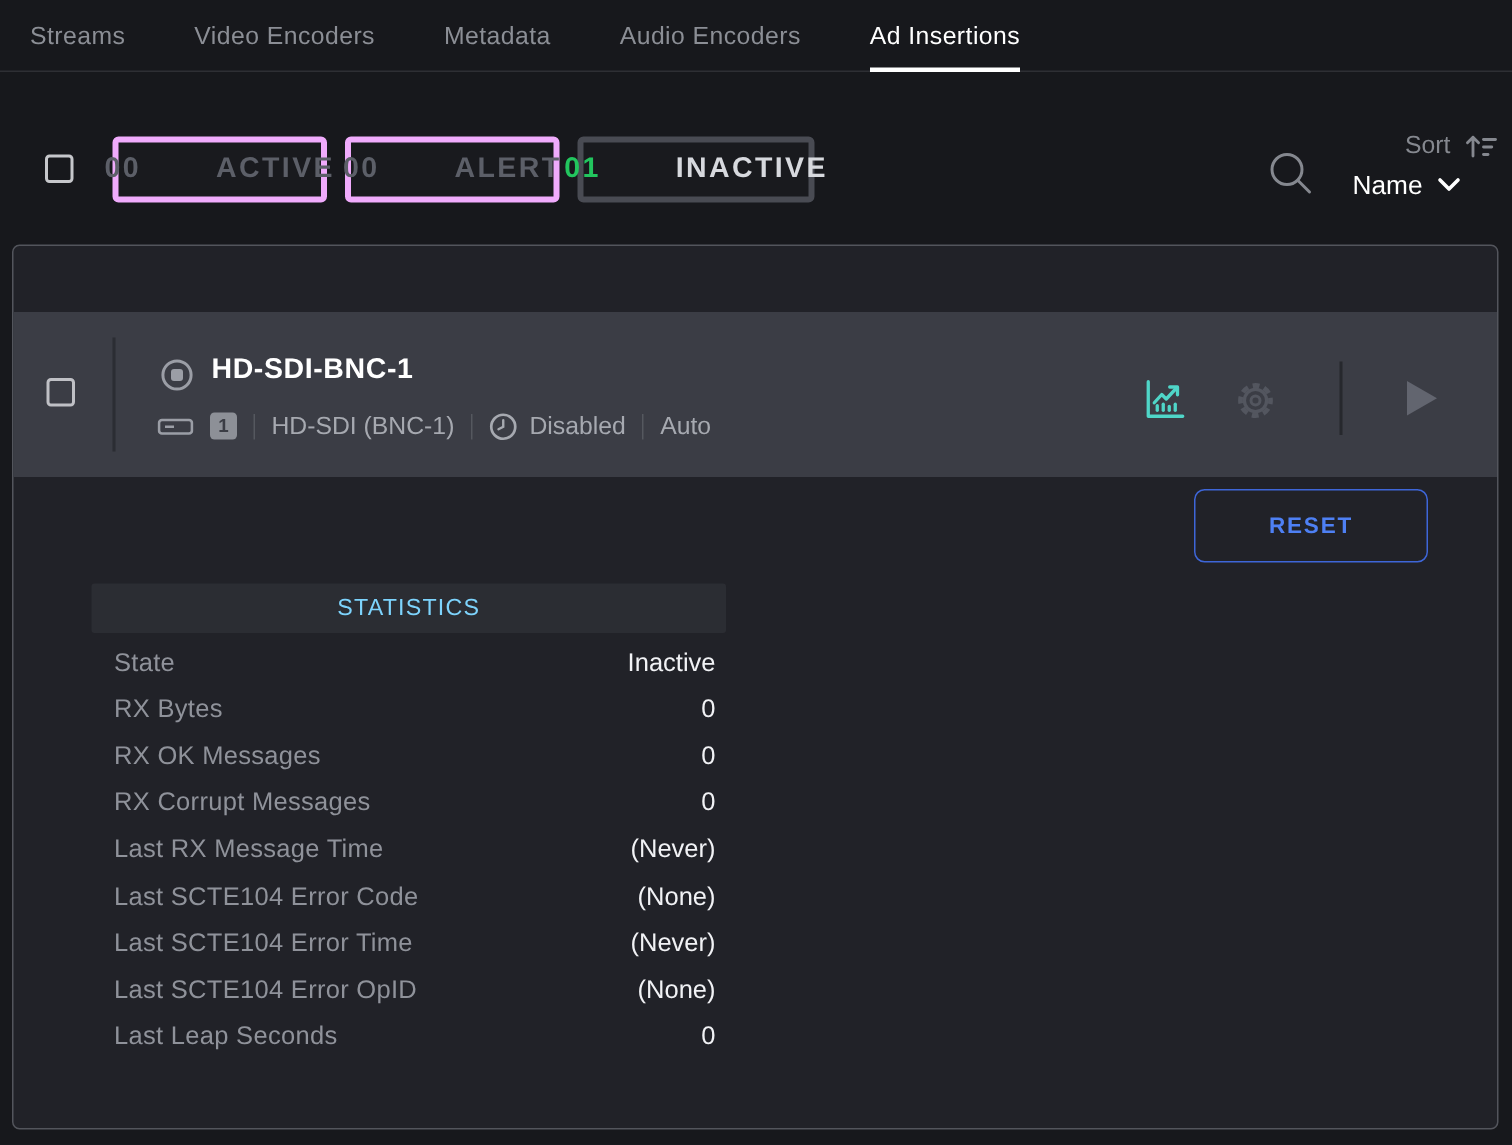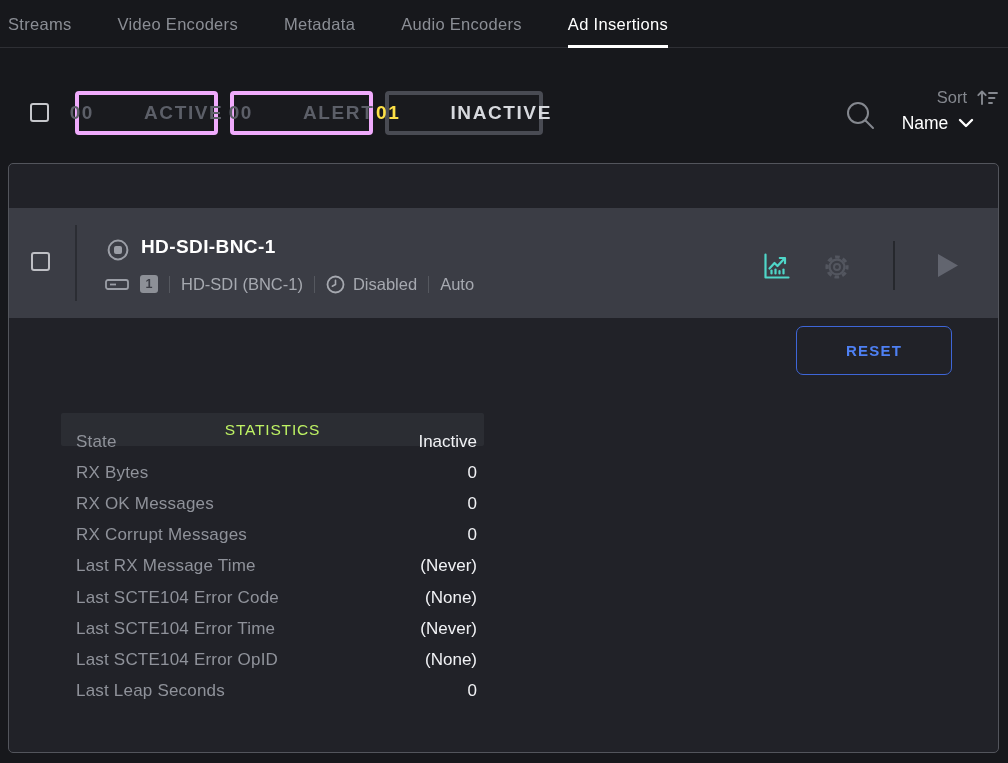--- a/index.html
+++ b/index.html
@@ -1,42 +1,42 @@
 <!DOCTYPE html>
 <html><head>
 <meta charset="utf-8">
 <style>
   * { margin:0; padding:0; box-sizing:border-box; }
   html,body { width:1008px; height:763px; background:#17181c; overflow:hidden;
               font-family:"Liberation Sans","DejaVu Sans",sans-serif; }
 
   
   .tabbar { position:absolute; left:0; top:0; width:1008px; height:48px;
-            display:flex; align-items:center; gap:46px; padding-left:8px;
+            display:flex; align-items:center; gap:46px; padding-left:20px;
             border-bottom:1px solid #2e2f34; background:#17181c; }
   .tab { font-size:16.5px; color:#8b8e95; letter-spacing:.3px; cursor:pointer;
          height:48px; line-height:48px; position:relative; white-space:nowrap; }
   .tab.active { color:#ffffff; }
   .tab.active::after { content:""; position:absolute; left:0; right:0; bottom:0;
                        height:3px; background:#ffffff; }
 
   
   .toolbar { position:absolute; left:0; top:48px; width:1008px; height:115px; }
   .checkbox { position:absolute; width:19px; height:19px; border:2px solid #c6c7cb;
               border-radius:3px; background:transparent; cursor:pointer; }
   .toolbar .checkbox { left:30px; top:55px; }
   .filter-btn { position:absolute; top:43px; height:44px; background:rgba(255,255,255,0.012);
                 border:4px solid #f0abfc; border-radius:4px; display:flex; align-items:center;
                 justify-content:center; gap:25px; cursor:pointer;
                 font-family:inherit; font-size:19px; font-weight:700; letter-spacing:1.6px; }
   .filter-btn .f-count { color:#5c5f68; }
   .filter-btn .f-label { color:#5c5f68; }
   .filter-btn .f-div { width:1px; height:15px; background:#3f4149; }
   .filter-btn.on { border-color:#494b53; }
-  .filter-btn.on .f-count { color:#fde047; }
+  .filter-btn.on .f-count { color:#22c55e; }
   .filter-btn.on .f-label { color:#d7d9de; }
   #f-active   { left:75px;  width:143px; }
   #f-alert    { left:230px; width:143px; }
   #f-inactive { left:385px; width:158px; }
   .search-btn { position:absolute; left:843px; top:50px; width:34px; height:34px; cursor:pointer; }
   .sortbox { position:absolute; right:10px; top:38px; width:120px; text-align:right; }
   .sort-row { display:flex; justify-content:flex-end; align-items:center; gap:9px;
               color:#85888f; font-size:16.5px; cursor:pointer; height:22px; }
   .name-row { display:flex; justify-content:center; align-items:center; gap:10px;
               color:#ffffff; font-size:17.5px; cursor:pointer; height:26px; margin-top:2px; }
@@ -62,22 +62,22 @@
   #gear-btn  { left:813px; top:44px; width:30px; height:30px; }
   .actions-vdiv { position:absolute; left:884px; top:33px; width:2px; height:49px; background:#26282d; }
   #play-btn { left:928px; top:45px; width:22px; height:25px; }
 
   
   .reset-btn { position:absolute; left:787px; top:162px; width:156px; height:49px;
                background:transparent; border:1px solid #3e66d8; border-radius:7px;
                color:#4e80f4; font-family:inherit; font-size:15px; font-weight:700;
                letter-spacing:1.2px; cursor:pointer; }
   .stats-header { position:absolute; left:52px; top:225px; width:423px; height:33px;
-                  background:#2b2d33; border-radius:2px; color:#bef264; font-size:15.5px;
-                  letter-spacing:.8px; display:flex; align-items:center; justify-content:center;margin-top:24px; }
+                  background:#2b2d33; border-radius:2px; color:#7dd3fc; font-size:15.5px;
+                  letter-spacing:.8px; display:flex; align-items:center; justify-content:center; }
   .stats-rows { position:absolute; left:67px; top:262px; width:401px; }
   .stat-row { height:31.2px; display:flex; align-items:center; justify-content:space-between;
               font-size:17px; }
   .stat-row .s-label { color:#8f929a; letter-spacing:.2px; }
   .stat-row .s-value { color:#f1f2f5; }
   svg { display:block; }
 </style>
 </head>
 <body>
 

